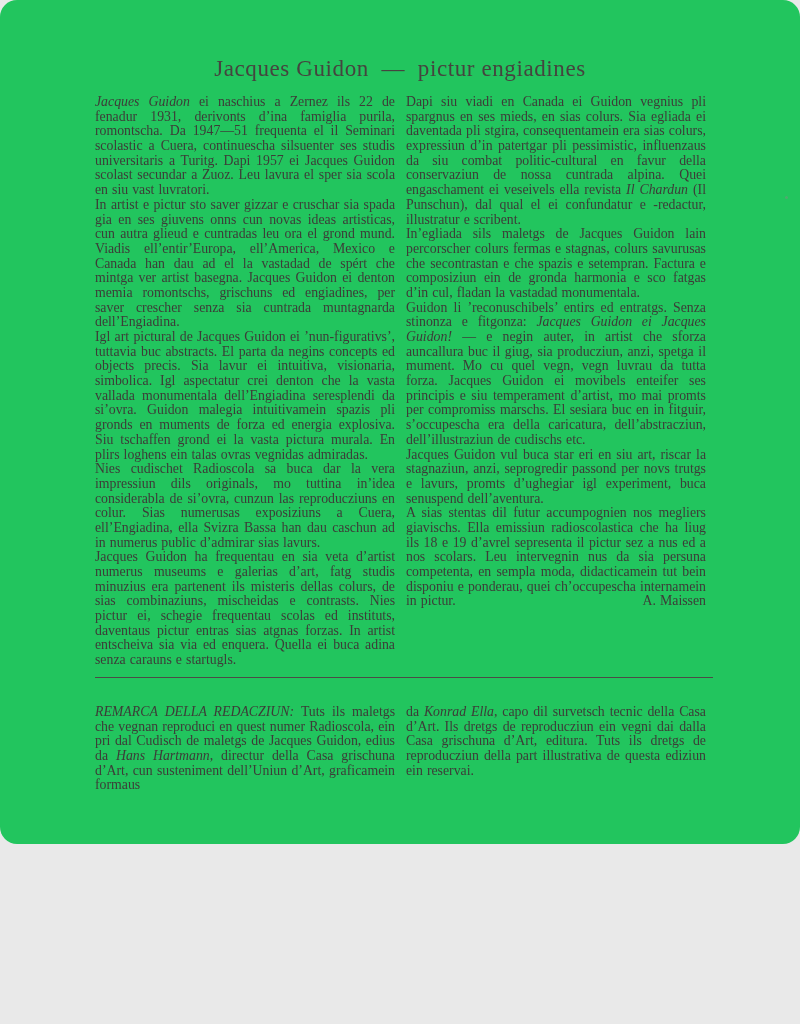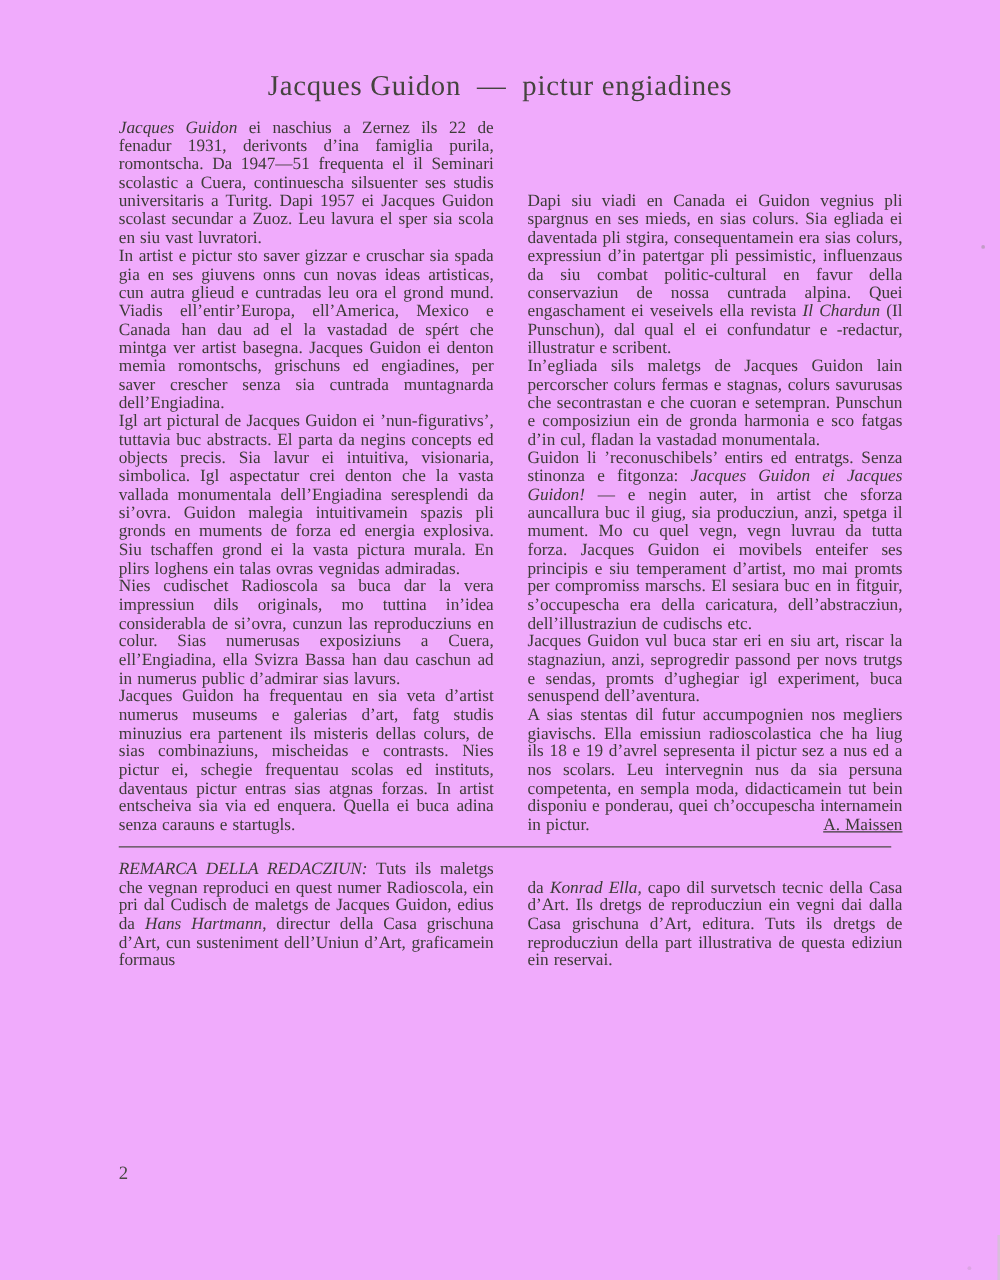--- a/index.html
+++ b/index.html
@@ -3,72 +3,71 @@
 <meta charset="utf-8">
 <style>
   html, body {
     margin: 0;
     padding: 0;
     background: #e9e9e9;
   }
   .page {
     position: relative;
     width: 800px;
-    height: 1024px;
+    height: 844px;
     margin: 0 auto;
-    background: #f0abfc;
+    background: #22c55e;
     overflow: hidden;
     font-family: "Liberation Serif", serif;
     color: #3d3c38;
+    border-radius: 17px;
   }
   .title {
     margin: 0;
     padding-top: 56px;
     font-size: 23px;
     font-weight: 400;
     text-align: center;
     letter-spacing: 0.6px;
     color: #45443f;
     white-space: pre-wrap;
   }
   .cols {
     display: flex;
-    gap: 27px;
+    gap: 11px;
     padding-left: 95px;
     padding-right: 87px;
     margin-top: 13px;
-    align-items: flex-end;
   }
   .col {
     width: 300px;
     flex: 0 0 300px;
     text-align: justify;
     font-size: 13.8px;
     line-height: 14.68px;
     word-spacing: 0.6px;
     color: #3d3c38;
   }
   .para {
     margin: 0;
   }
   .para em {
     font-style: italic;
   }
   .sig {
     float: right;
-    text-decoration: underline;
   }
   .rule {
     border: none;
     border-top: 1.7px solid #4c4b46;
     margin: 9px 87px 0 95px;
     height: 0;
   }
   .footer-cols {
-    margin-top: 10px;
+    margin-top: 27px;
   }
   .pagenum {
     position: absolute;
     left: 95px;
     top: 931px;
     font-size: 15px;
     color: #4a4944;
   }
   .speck {
     position: absolute;
@@ -97,23 +96,23 @@
   <div class="cols">
     <div class="col" id="col-left">
         <p class="para"><em>Jacques Guidon</em><span> ei naschius a Zernez ils 22 de fenadur 1931, derivonts d’ina famiglia purila, romontscha. Da 1947—51 frequenta el il Seminari scolastic a Cuera, continuescha silsuenter ses studis universitaris a Turitg. Dapi 1957 ei Jacques Guidon scolast secundar a Zuoz. Leu lavura el sper sia scola en siu vast luvratori.</span></p>
         <p class="para"><span>In artist e pictur sto saver gizzar e cruschar sia spada gia en ses giuvens onns cun novas ideas artisticas, cun autra glieud e cuntradas leu ora el grond mund. Viadis ell’entir’Europa, ell’America, Mexico e Canada han dau ad el la vastadad de spért che mintga ver artist basegna. Jacques Guidon ei denton memia romontschs, grischuns ed engiadines, per saver crescher senza sia cuntrada muntagnarda dell’Engiadina.</span></p>
         <p class="para"><span>Igl art pictural de Jacques Guidon ei ’nun-figurativs’, tuttavia buc abstracts. El parta da negins concepts ed objects precis. Sia lavur ei intuitiva, visionaria, simbolica. Igl aspectatur crei denton che la vasta vallada monumentala dell’Engiadina seresplendi da si’ovra. Guidon malegia intuitivamein spazis pli gronds en muments de forza ed energia explosiva. Siu tschaffen grond ei la vasta pictura murala. En plirs loghens ein talas ovras vegnidas admiradas.</span></p>
         <p class="para"><span>Nies cudischet Radioscola sa buca dar la vera impressiun dils originals, mo tuttina in’idea considerabla de si’ovra, cunzun las reproducziuns en colur. Sias numerusas exposiziuns a Cuera, ell’Engiadina, ella Svizra Bassa han dau caschun ad in numerus public d’admirar sias lavurs.</span></p>
         <p class="para"><span>Jacques Guidon ha frequentau en sia veta d’artist numerus museums e galerias d’art, fatg studis minuzius era partenent ils misteris dellas colurs, de sias combinaziuns, mischeidas e contrasts. Nies pictur ei, schegie frequentau scolas ed instituts, daventaus pictur entras sias atgnas forzas. In artist entscheiva sia via ed enquera. Quella ei buca adina senza carauns e startugls.</span></p>
       </div>
     <div class="col" id="col-right">
         <p class="para"><span>Dapi siu viadi en Canada ei Guidon vegnius pli spargnus en ses mieds, en sias colurs. Sia egliada ei daventada pli stgira, consequentamein era sias colurs, expressiun d’in patertgar pli pessimistic, influenzaus da siu combat politic-cultural en favur della conservaziun de nossa cuntrada alpina. Quei engaschament ei veseivels ella revista </span><em>Il Chardun</em><span> (Il Punschun), dal qual el ei confundatur e -redactur, illustratur e scribent.</span></p>
-        <p class="para"><span>In’egliada sils maletgs de Jacques Guidon lain percorscher colurs fermas e stagnas, colurs savurusas che secontrastan e che cuoran e setempran. Punschun e composiziun ein de gronda harmonia e sco fatgas d’in cul, fladan la vastadad monumentala.</span></p>
+        <p class="para"><span>In’egliada sils maletgs de Jacques Guidon lain percorscher colurs fermas e stagnas, colurs savurusas che secontrastan e che spazis e setempran. Factura e composiziun ein de gronda harmonia e sco fatgas d’in cul, fladan la vastadad monumentala.</span></p>
         <p class="para"><span>Guidon li ’reconuschibels’ entirs ed entratgs. Senza stinonza e fitgonza: </span><em>Jacques Guidon ei Jacques Guidon!</em><span> — e negin auter, in artist che sforza auncallura buc il giug, sia producziun, anzi, spetga il mument. Mo cu quel vegn, vegn luvrau da tutta forza. Jacques Guidon ei movibels enteifer ses principis e siu temperament d’artist, mo mai promts per compromiss marschs. El sesiara buc en in fitguir, s’occupescha era della caricatura, dell’abstracziun, dell’illustraziun de cudischs etc.</span></p>
-        <p class="para"><span>Jacques Guidon vul buca star eri en siu art, riscar la stagnaziun, anzi, seprogredir passond per novs trutgs e sendas, promts d’ughegiar igl experiment, buca senuspend dell’aventura.</span></p>
+        <p class="para"><span>Jacques Guidon vul buca star eri en siu art, riscar la stagnaziun, anzi, seprogredir passond per novs trutgs e lavurs, promts d’ughegiar igl experiment, buca senuspend dell’aventura.</span></p>
         <p class="para"><span>A sias stentas dil futur accumpognien nos megliers giavischs. Ella emissiun radioscolastica che ha liug ils 18 e 19 d’avrel sepresenta il pictur sez a nus ed a nos scolars. Leu intervegnin nus da sia persuna competenta, en sempla moda, didacticamein tut bein disponiu e ponderau, quei ch’occupescha internamein in pictur.</span><span class="sig">A. Maissen</span></p>
       </div>
   </div>
 
   <hr class="rule">
 
   <div class="cols footer-cols">
     <div class="col" id="foot-left">
         <p class="para"><em>REMARCA DELLA REDACZIUN:</em><span> Tuts ils maletgs che vegnan reproduci en quest numer Radioscola, ein pri dal Cudisch de maletgs de Jacques Guidon, edius da </span><em>Hans Hartmann</em><span>, directur della Casa grischuna d’Art, cun susteniment dell’Uniun d’Art, graficamein formaus</span></p>
       </div>

